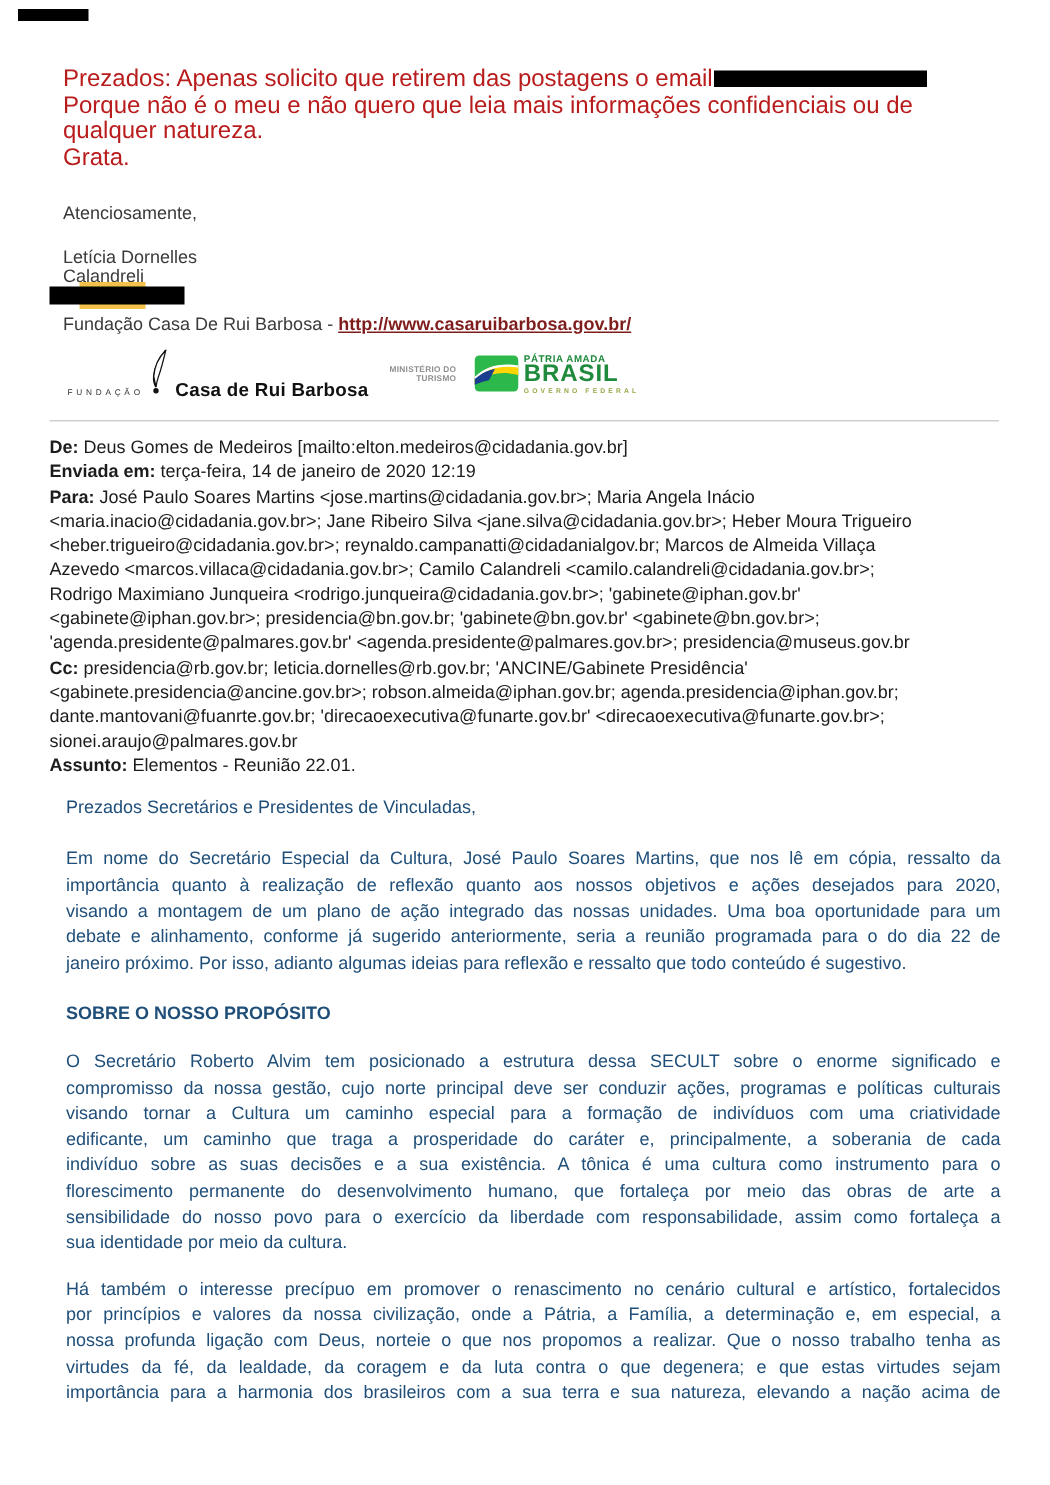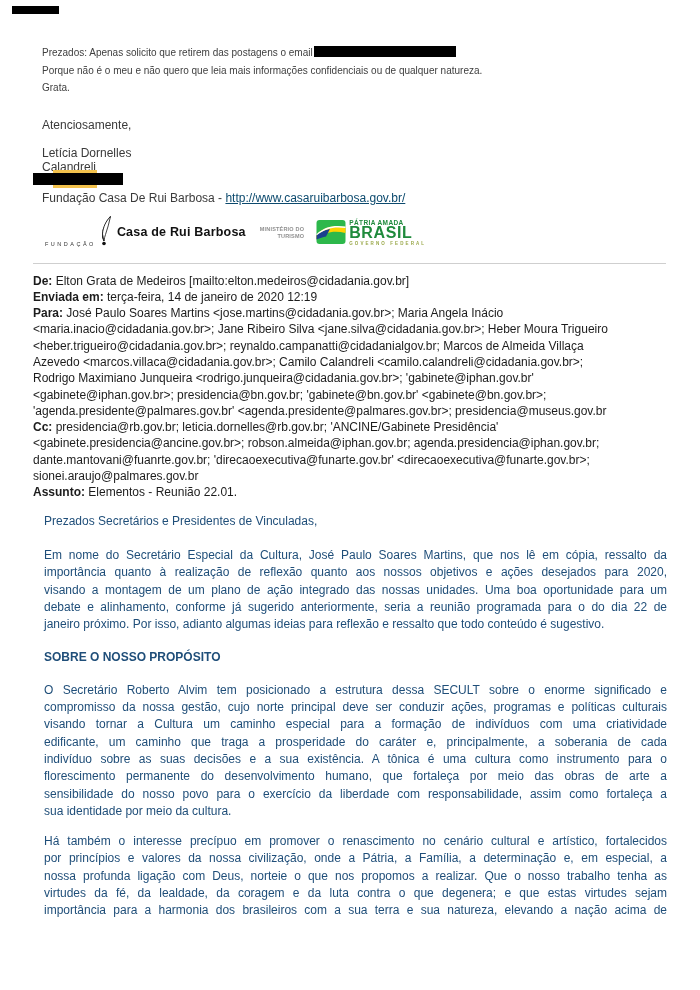--- a/index.html
+++ b/index.html
@@ -2,34 +2,34 @@
 <html><head>
 <meta charset="utf-8">
 <style>
   html,body{margin:0;padding:0;}
   body{
     width:700px;height:990px;background:#ffffff;overflow:hidden;position:relative;
     font-family:"Liberation Sans",sans-serif;color:#1c1c1c;
     -webkit-font-smoothing:antialiased;
   }
   .top-redaction{position:absolute;left:12px;top:6px;width:47px;height:8px;background:#000;}
-  .reply{margin:44px 30px 0 42px;color:#404040;font-size:10px;line-height:17.5px;}
+  .reply{margin:44px 30px 0 42px;color:#b91c1c;font-size:16px;line-height:17.5px;}
   .inline-redaction{display:inline-block;width:142px;height:11px;background:#000;vertical-align:-1px;margin-left:1px;}
   .closing{margin:20px 30px 0 42px;color:#3a3a3a;font-size:12px;line-height:17.5px;}
   .sig-name{margin:13px 30px 0 42px;color:#3a3a3a;font-size:12px;line-height:13.5px;}
   .sig-redaction{position:relative;margin:-1px 0 0 33px;width:90px;height:12px;}
   .sig-redaction .hl{position:absolute;left:20px;top:-3px;width:44px;height:18px;background:#f3c24c;}
   .sig-redaction .bar{position:absolute;left:0;top:0;width:90px;height:12px;background:#000;}
   .sig-org{margin:5px 30px 0 42px;color:#3a3a3a;font-size:12px;line-height:17.5px;}
-  .sig-org a{color:#0c4a6e;text-decoration:underline;}
+  .sig-org a{color:#7f1d1d;text-decoration:underline;font-weight:bold;}
   .logos{margin:10px 0 0 45px;display:flex;align-items:center;height:32px;}
   .fcrb{display:flex;align-items:flex-end;}
   .fcrb-small{font-size:5.5px;letter-spacing:2.5px;color:#333;margin-bottom:4px;}
   .quill{margin:0 1px 0 2px;}
-  .fcrb-name{font-size:12.5px;font-weight:bold;color:#111;margin:0 0 12px 2px;letter-spacing:.2px;}
+  .fcrb-name{font-size:12.5px;font-weight:bold;color:#111;margin:0 0 2px 2px;letter-spacing:.2px;}
   .ministry{margin-left:14px;text-align:right;color:#8f8f8f;font-weight:bold;font-size:5.5px;line-height:6.5px;letter-spacing:.2px;margin-bottom:2px;}
   .brand{margin-left:12px;display:flex;}
   .brand-text{margin-left:3px;display:flex;flex-direction:column;}
   .brand-top{color:#1f8a3c;font-weight:bold;font-size:6.5px;letter-spacing:.4px;}
   .brand-main{color:#1f8a3c;font-weight:bold;font-size:16px;line-height:13px;letter-spacing:.6px;}
   .brand-sub{color:#9aa84a;font-weight:bold;font-size:4.5px;letter-spacing:2.1px;margin-top:2px;}
   .divider{border-top:1px solid #cfcfcf;margin:13px 34px 0 33px;height:0;}
   .headers{margin:9px 22px 0 33px;font-size:12px;line-height:16.3px;color:#1c1c1c;}
   .hline{white-space:pre;}
   .body-text{margin:12px 33px 0 44px;color:#1f4e79;font-size:12px;line-height:17.3px;}
@@ -96,21 +96,21 @@
       <span class="brand-top">PÁTRIA AMADA</span>
       <span class="brand-main">BRASIL</span>
       <span class="brand-sub">GOVERNO FEDERAL</span>
     </span>
   </div>
 </div>
 
 <div class="divider"></div>
 
 <div class="headers">
-  <div class="hline"><b>De:</b><span> Elton Grata de Medeiros [mailto:elton.medeiros@cidadania.gov.br]</span></div>
+  <div class="hline"><b>De:</b><span> Deus Gomes de Medeiros [mailto:elton.medeiros@cidadania.gov.br]</span></div>
     <div class="hline"><b>Enviada em:</b><span> terça-feira, 14 de janeiro de 2020 12:19</span></div>
     <div class="hline"><b>Para:</b><span> José Paulo Soares Martins &lt;jose.martins@cidadania.gov.br&gt;; Maria Angela Inácio</span></div>
     <div class="hline"><b></b><span>&lt;maria.inacio@cidadania.gov.br&gt;; Jane Ribeiro Silva &lt;jane.silva@cidadania.gov.br&gt;; Heber Moura Trigueiro</span></div>
     <div class="hline"><b></b><span>&lt;heber.trigueiro@cidadania.gov.br&gt;; reynaldo.campanatti@cidadanialgov.br; Marcos de Almeida Villaça</span></div>
     <div class="hline"><b></b><span>Azevedo &lt;marcos.villaca@cidadania.gov.br&gt;; Camilo Calandreli &lt;camilo.calandreli@cidadania.gov.br&gt;;</span></div>
     <div class="hline"><b></b><span>Rodrigo Maximiano Junqueira &lt;rodrigo.junqueira@cidadania.gov.br&gt;; 'gabinete@iphan.gov.br'</span></div>
     <div class="hline"><b></b><span>&lt;gabinete@iphan.gov.br&gt;; presidencia@bn.gov.br; 'gabinete@bn.gov.br' &lt;gabinete@bn.gov.br&gt;;</span></div>
     <div class="hline"><b></b><span>'agenda.presidente@palmares.gov.br' &lt;agenda.presidente@palmares.gov.br&gt;; presidencia@museus.gov.br</span></div>
     <div class="hline"><b>Cc:</b><span> presidencia@rb.gov.br; leticia.dornelles@rb.gov.br; 'ANCINE/Gabinete Presidência'</span></div>
     <div class="hline"><b></b><span>&lt;gabinete.presidencia@ancine.gov.br&gt;; robson.almeida@iphan.gov.br; agenda.presidencia@iphan.gov.br;</span></div>

